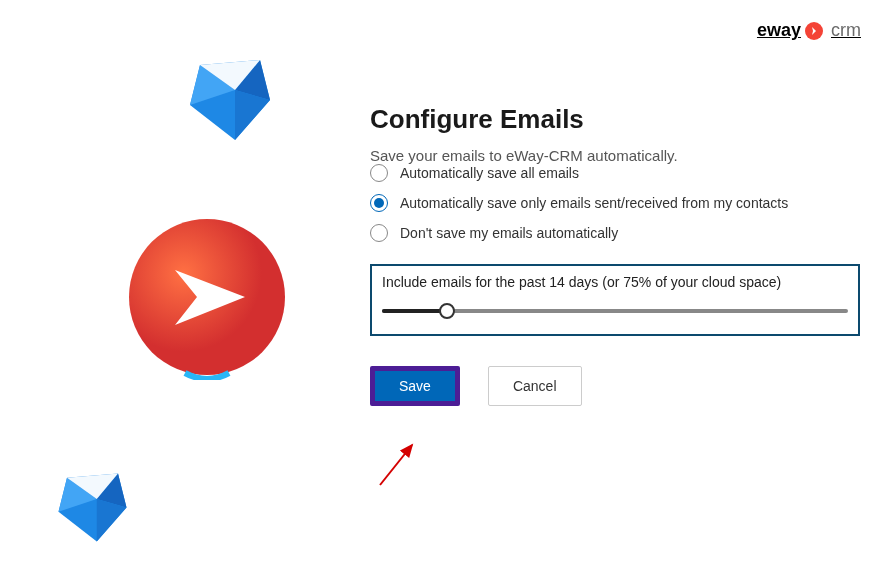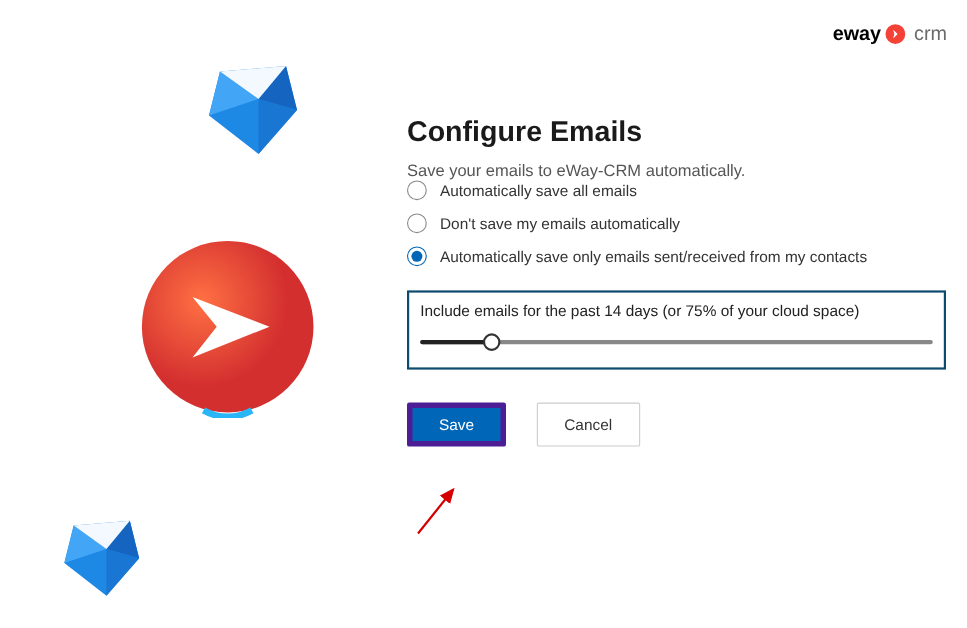--- a/index.html
+++ b/index.html
@@ -13,20 +13,21 @@
     }
     .brand {
       position: absolute;
       top: 20px;
       right: 18px;
       display: flex;
       align-items: center;
       font-weight: 600;
       font-size: 18px;
       color: #000;
+      text-decoration: underline;
     }
     .brand-eway { font-weight: 700; }
     .brand-crm { color: #6b6b6b; font-weight: 400; margin-left: 4px; }
     .brand-icon {
       width: 18px;
       height: 18px;
       border-radius: 50%;
       background: #f44336;
       display: inline-flex;
       align-items: center;
@@ -224,28 +225,28 @@
 <div class="content">
   <h1 class="page-title">Configure Emails</h1>
   <p class="page-subtitle">Save your emails to eWay-CRM automatically.</p>
 
   <div class="radio-group">
     <div class="radio-row">
       <span class="radio-outer"></span>
       <span class="radio-label">Automatically save all emails</span>
     </div>
     <div class="radio-row">
-      <span class="radio-outer"></span>
-      <span class="radio-label">Don't save my emails automatically</span>
-    </div>
-    <div class="radio-row">
       <span class="radio-outer selected">
           <span class="radio-inner"></span>
         </span>
       <span class="radio-label">Automatically save only emails sent/received from my contacts</span>
+    </div>
+    <div class="radio-row">
+      <span class="radio-outer"></span>
+      <span class="radio-label">Don't save my emails automatically</span>
     </div>
   </div>
 
   <div class="highlight-box">
     <div class="slider-label">Include emails for the past 14 days (or 75% of your cloud space)</div>
     <div class="slider-wrap">
       <div class="slider-track">
         <div class="slider-fill"></div>
       </div>
       <div class="slider-thumb"></div>

